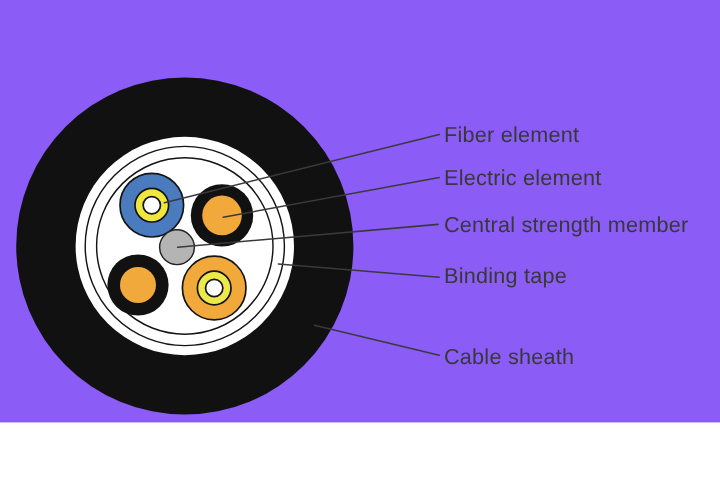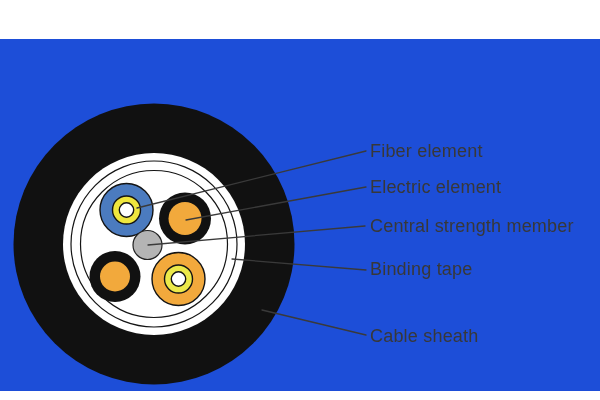--- a/index.html
+++ b/index.html
@@ -7,22 +7,21 @@
     padding: 0;
     width: 600px;
     height: 400px;
     background: #ffffff;
     overflow: hidden;
   }
   .stage {
     position: relative;
     width: 600px;
     height: 352px;
-    background: #1d4ed8;
-    margin-top: 39px;
+    background: #8b5cf6;
   }
   svg { display: block; }
   .label-text {
     font-family: "Liberation Sans", "DejaVu Sans", sans-serif;
     font-size: 18px;
     font-weight: 400;
     letter-spacing: 0.2px;
     fill: #383838;
   }
   .leader {

